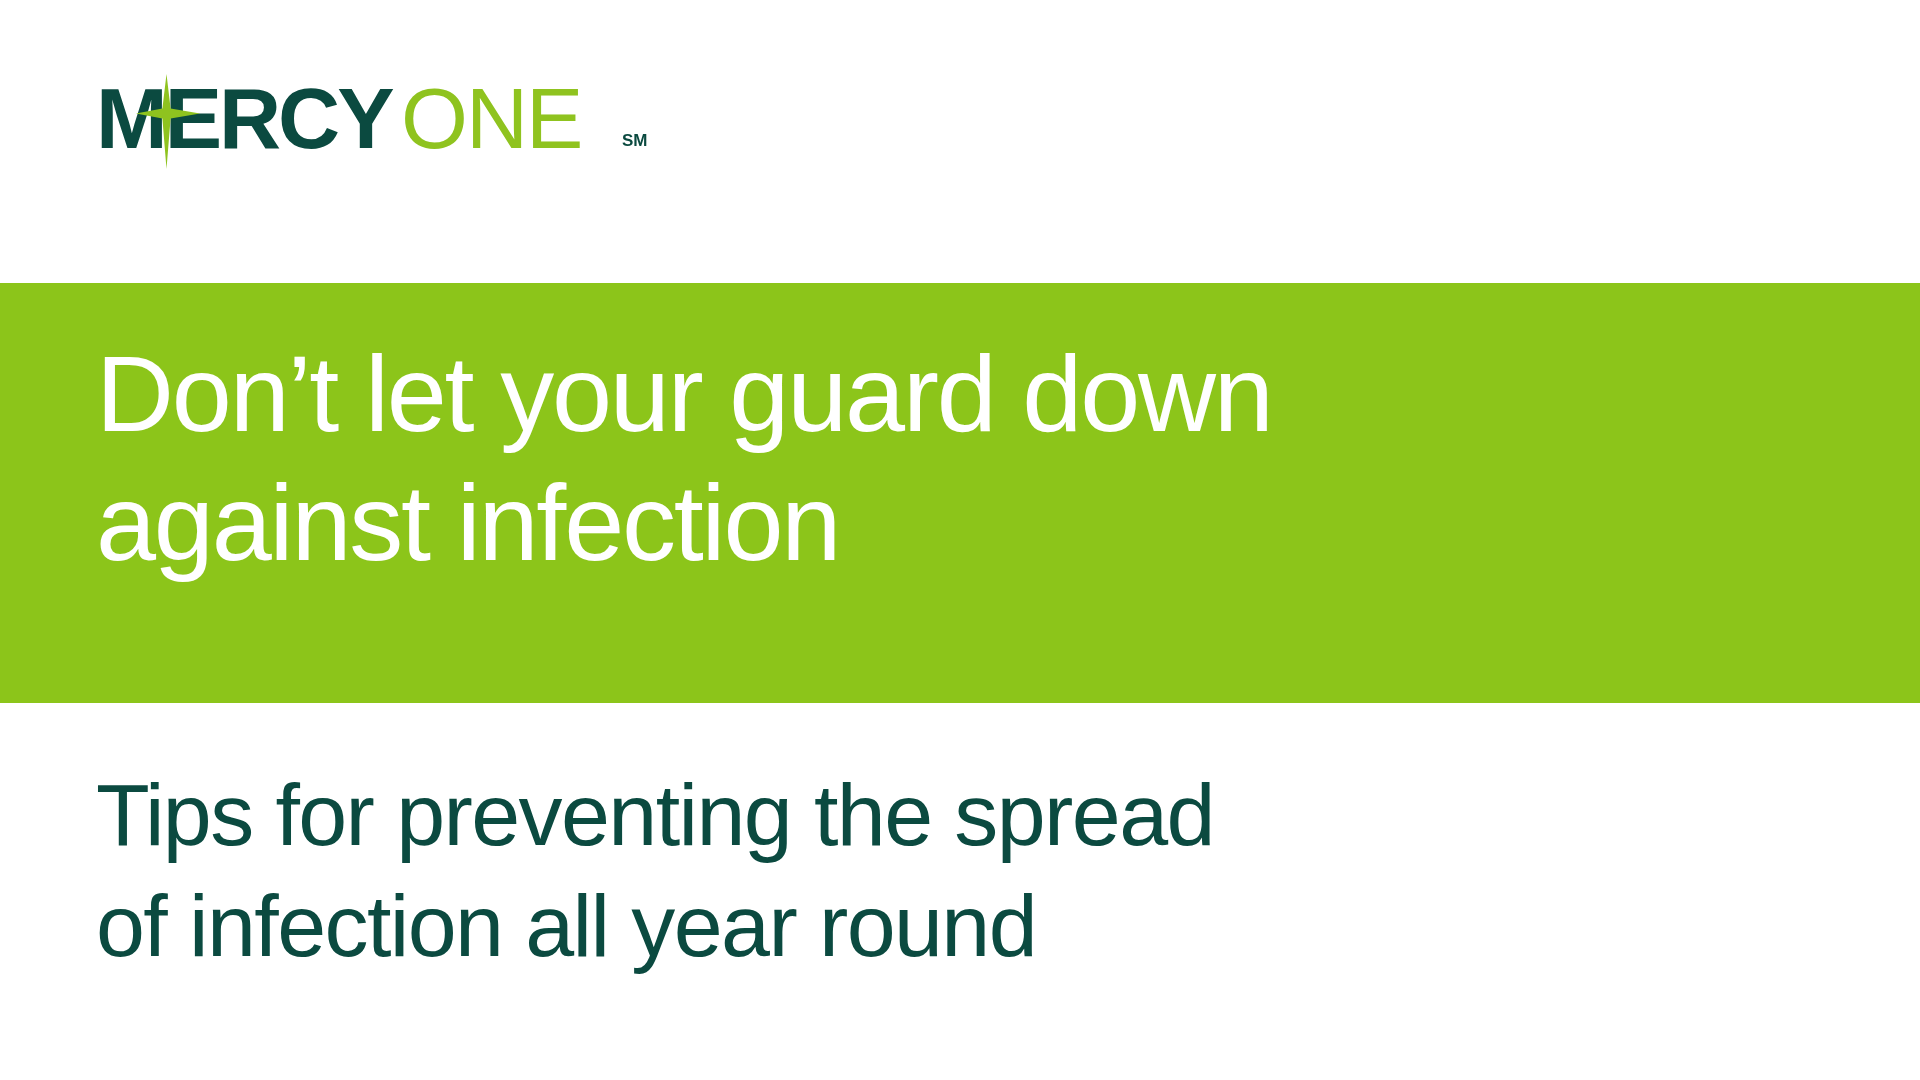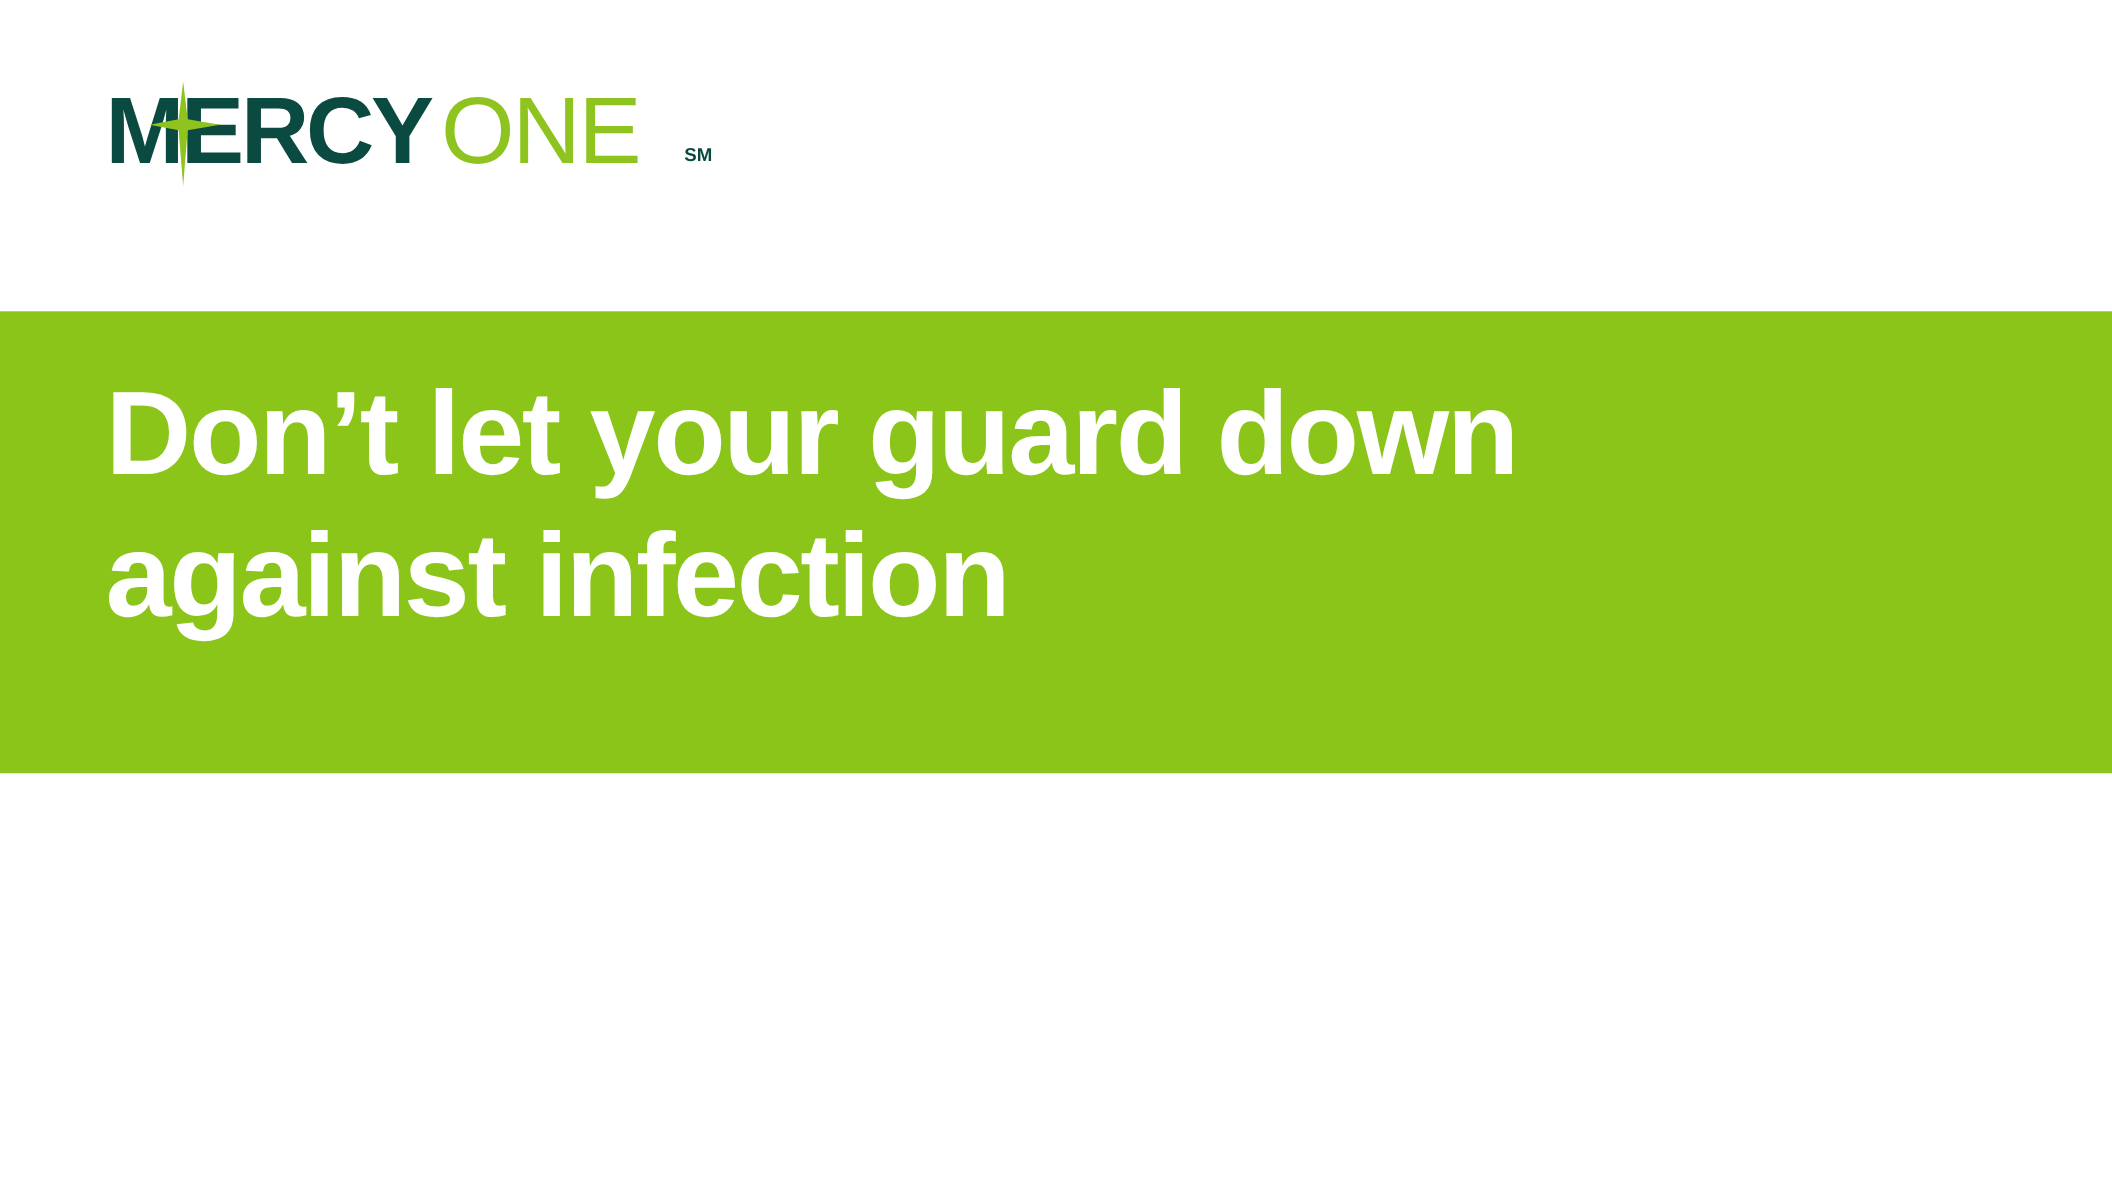--- a/index.html
+++ b/index.html
@@ -49,21 +49,21 @@
     background: #8CC51A;
   }
 
   .headline {
     position: absolute;
     left: 96px;
     top: 330px;
     width: 1730px;
     color: #ffffff;
     font-family: "Liberation Sans", sans-serif;
-    font-weight: bold;
+    font-weight: normal;
     font-size: 108px;
     line-height: 1.19;
     letter-spacing: -2.2px;
     margin: 0;
     white-space: pre-line;
   }
 
   
   .subhead {
     position: absolute;
@@ -108,14 +108,16 @@
         <text x="526" y="74" font-family="Liberation Sans, sans-serif" font-size="17" font-weight="bold" fill="#0B4A40">SM</text>
       </svg>
     </span>
   </div>
 
   <div class="green-band"></div>
 
   <h1 class="headline">Don’t let your guard down
 against infection</h1>
 
+  <p class="subhead">Tips for preventing the spread
+of infection all year round</p>
 
 </div>
 
 </body></html>

